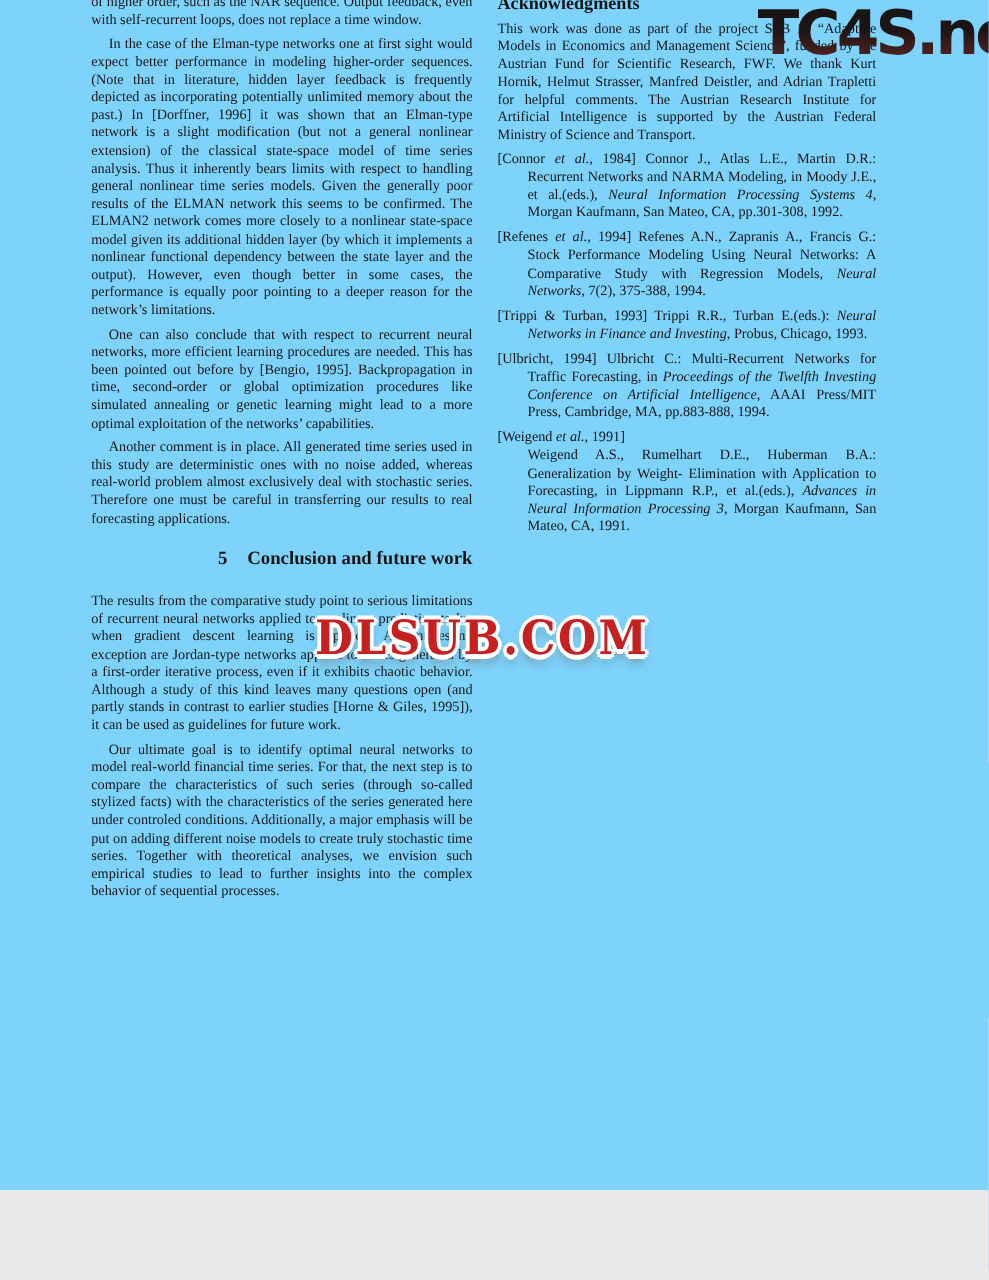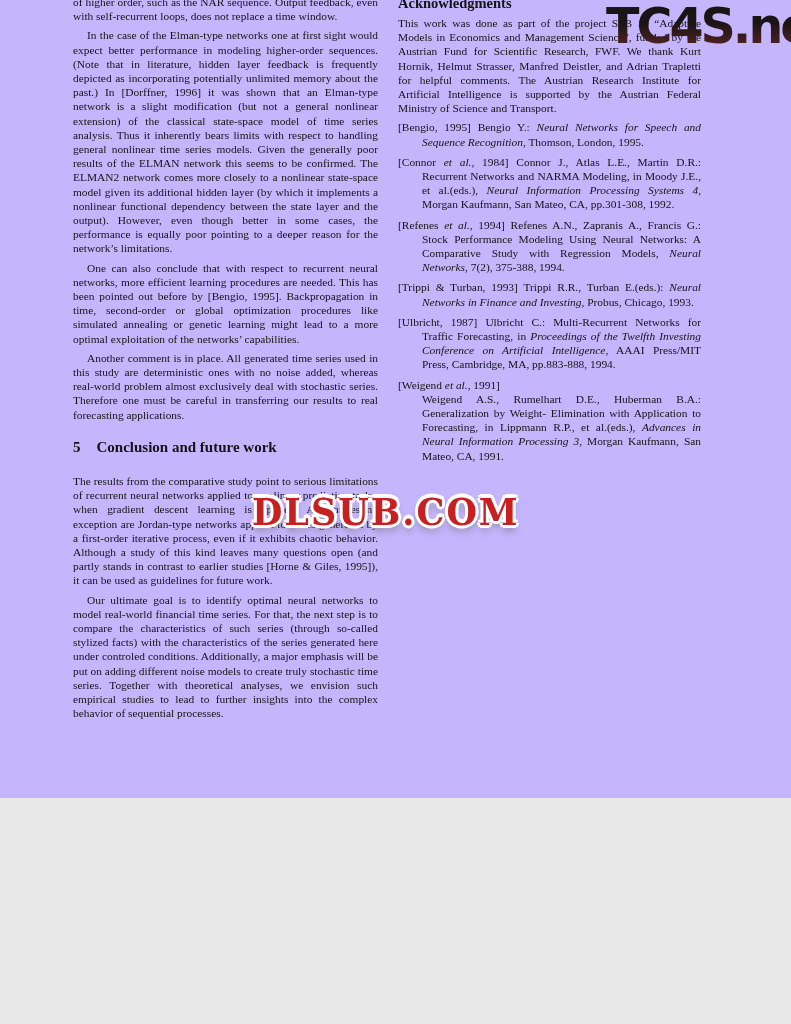--- a/index.html
+++ b/index.html
@@ -1,33 +1,33 @@
 <!DOCTYPE html>
 <html><head>
 <meta charset="utf-8">
 <style>
   html,body{margin:0;padding:0;}
   body{background:#e8e8e8;}
   .page{
     position:relative;
-    width:791px;height:798px;
-    background:#c4b5fd;
+    width:791px;height:952px;
+    background:#7dd3fc;
     overflow:hidden;
     font-family:"Liberation Serif","DejaVu Serif",serif;
     color:#141414;
   }
   .col{position:absolute;text-align:justify;font-size:11.4px;line-height:14.2px;}
   .col-left{left:73px;top:-5px;width:305px;}
   .col-right{left:398px;top:-5px;width:303px;}
   .body-p{margin:0 0 5px 0;}
   .body-p.ind{text-indent:14px;}
   h2.section-heading{
     font-family:"Liberation Serif","DejaVu Serif",serif;
     font-size:15px;line-height:19px;font-weight:bold;
-    margin:16px 0 17px 0;text-align:left;
+    margin:16px 0 17px 0;text-align:right;
   }
   h2.section-heading .sec-num{margin-right:16px;}
   h2.col-r-heading{
     font-size:14.5px;line-height:17px;font-weight:bold;
     margin:0 0 4px 0;text-align:left;
   }
   h2.refs-heading{margin-top:10px;margin-bottom:8px;}
   p.ref{margin:0 0 6px 0;padding-left:24px;text-indent:-24px;}
   p.ref .it{font-style:italic;}
   
@@ -87,25 +87,24 @@
       <p class="body-p ind">Another comment is in place. All generated time series used in this study are deterministic ones with no noise added, whereas real-world problem almost exclusively deal with stochastic series. Therefore one must be careful in transferring our results to real forecasting applications.</p>
       <h2 class="section-heading"><span class="sec-num">5</span><span>Conclusion and future work</span></h2>
       <p class="body-p">The results from the comparative study point to serious limitations of recurrent neural networks applied to nonlinear prediction tasks, when gradient descent learning is applied. An interesting exception are Jordan-type networks applied to series generated by a first-order iterative process, even if it exhibits chaotic behavior. Although a study of this kind leaves many questions open (and partly stands in contrast to earlier studies [Horne &amp; Giles, 1995]), it can be used as guidelines for future work.</p>
       <p class="body-p ind">Our ultimate goal is to identify optimal neural networks to model real-world financial time series. For that, the next step is to compare the characteristics of such series (through so-called stylized facts) with the characteristics of the series generated here under controled conditions. Additionally, a major emphasis will be put on adding different noise models to create truly stochastic time series. Together with theoretical analyses, we envision such empirical studies to lead to further insights into the complex behavior of sequential processes.</p>
     </div>
 
   <div class="col col-right" id="right-col">
     <h2 class="col-r-heading">Acknowledgments</h2>
     <p class="body-p">This work was done as part of the project SFB 10 “Adaptive Models in Economics and Management Science”, funded by the Austrian Fund for Scientific Research, FWF. We thank Kurt Hornik, Helmut Strasser, Manfred Deistler, and Adrian Trapletti for helpful comments. The Austrian Research Institute for Artificial Intelligence is supported by the Austrian Federal Ministry of Science and Transport.</p>
     <div id="refs-list">
-        <p class="ref"><span>[Bengio, 1995] Bengio Y.: </span><span class="it">Neural Networks for Speech and Sequence Recognition</span><span>, Thomson, London, 1995.</span></p>
         <p class="ref"><span>[Connor </span><span class="it">et al.</span><span>, 1984] Connor J., Atlas L.E., Martin D.R.: Recurrent Networks and NARMA Modeling, in Moody J.E., et al.(eds.), </span><span class="it">Neural Information Processing Systems 4</span><span>, Morgan Kaufmann, San Mateo, CA, pp.301-308, 1992.</span></p>
         <p class="ref"><span>[Refenes </span><span class="it">et al.</span><span>, 1994] Refenes A.N., Zapranis A., Francis G.: Stock Performance Modeling Using Neural Networks: A Comparative Study with Regression Models, </span><span class="it">Neural Networks</span><span>, 7(2), 375-388, 1994.</span></p>
         <p class="ref"><span>[Trippi &amp; Turban, 1993] Trippi R.R., Turban E.(eds.): </span><span class="it">Neural Networks in Finance and Investing</span><span>, Probus, Chicago, 1993.</span></p>
-        <p class="ref"><span>[Ulbricht, 1987] Ulbricht C.: Multi-Recurrent Networks for Traffic Forecasting, in </span><span class="it">Proceedings of the Twelfth Investing Conference on Artificial Intelligence</span><span>, AAAI Press/MIT Press, Cambridge, MA, pp.883-888, 1994.</span></p>
+        <p class="ref"><span>[Ulbricht, 1994] Ulbricht C.: Multi-Recurrent Networks for Traffic Forecasting, in </span><span class="it">Proceedings of the Twelfth Investing Conference on Artificial Intelligence</span><span>, AAAI Press/MIT Press, Cambridge, MA, pp.883-888, 1994.</span></p>
         <p class="ref"><span>[Weigend </span><span class="it">et al.</span><span>, 1991]</span><br><span>Weigend A.S., Rumelhart D.E., Huberman B.A.: Generalization by Weight- Elimination with Application to Forecasting, in Lippmann R.P., et al.(eds.), </span><span class="it">Advances in Neural Information Processing 3</span><span>, Morgan Kaufmann, San Mateo, CA, 1991.</span></p>
       </div>
   </div>
 
   <div class="wm wm-tc4s">TC4S.net</div>
   <div class="wm wm-dlsub">DLSUB.COM</div>
   <div class="wm wm-traders">TradersXtreme.com</div>
 
 </div>
 

